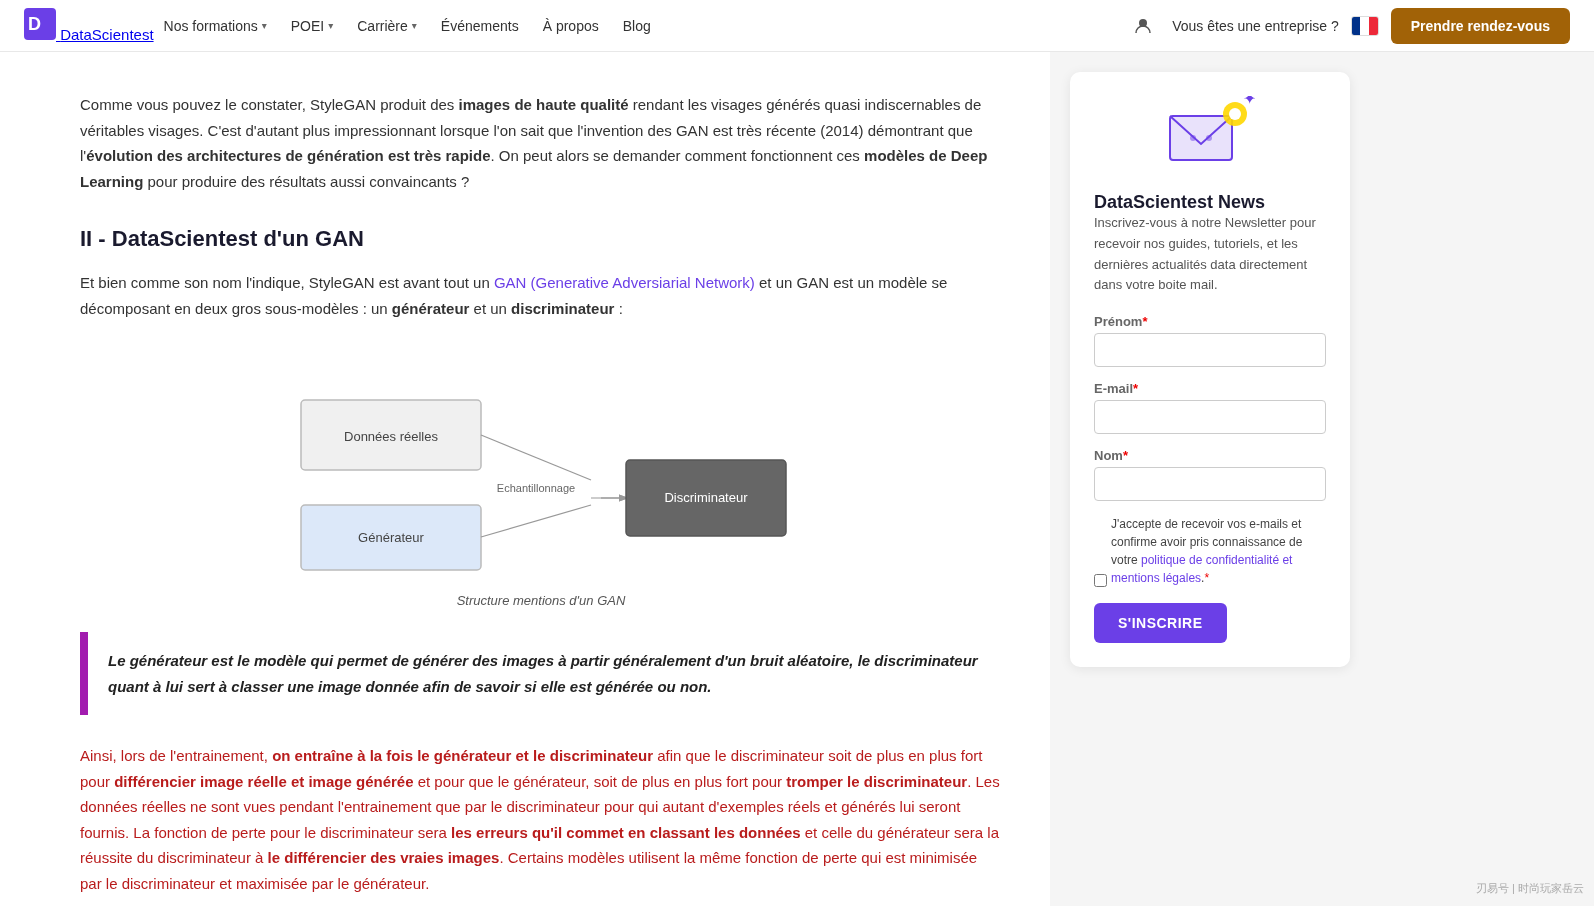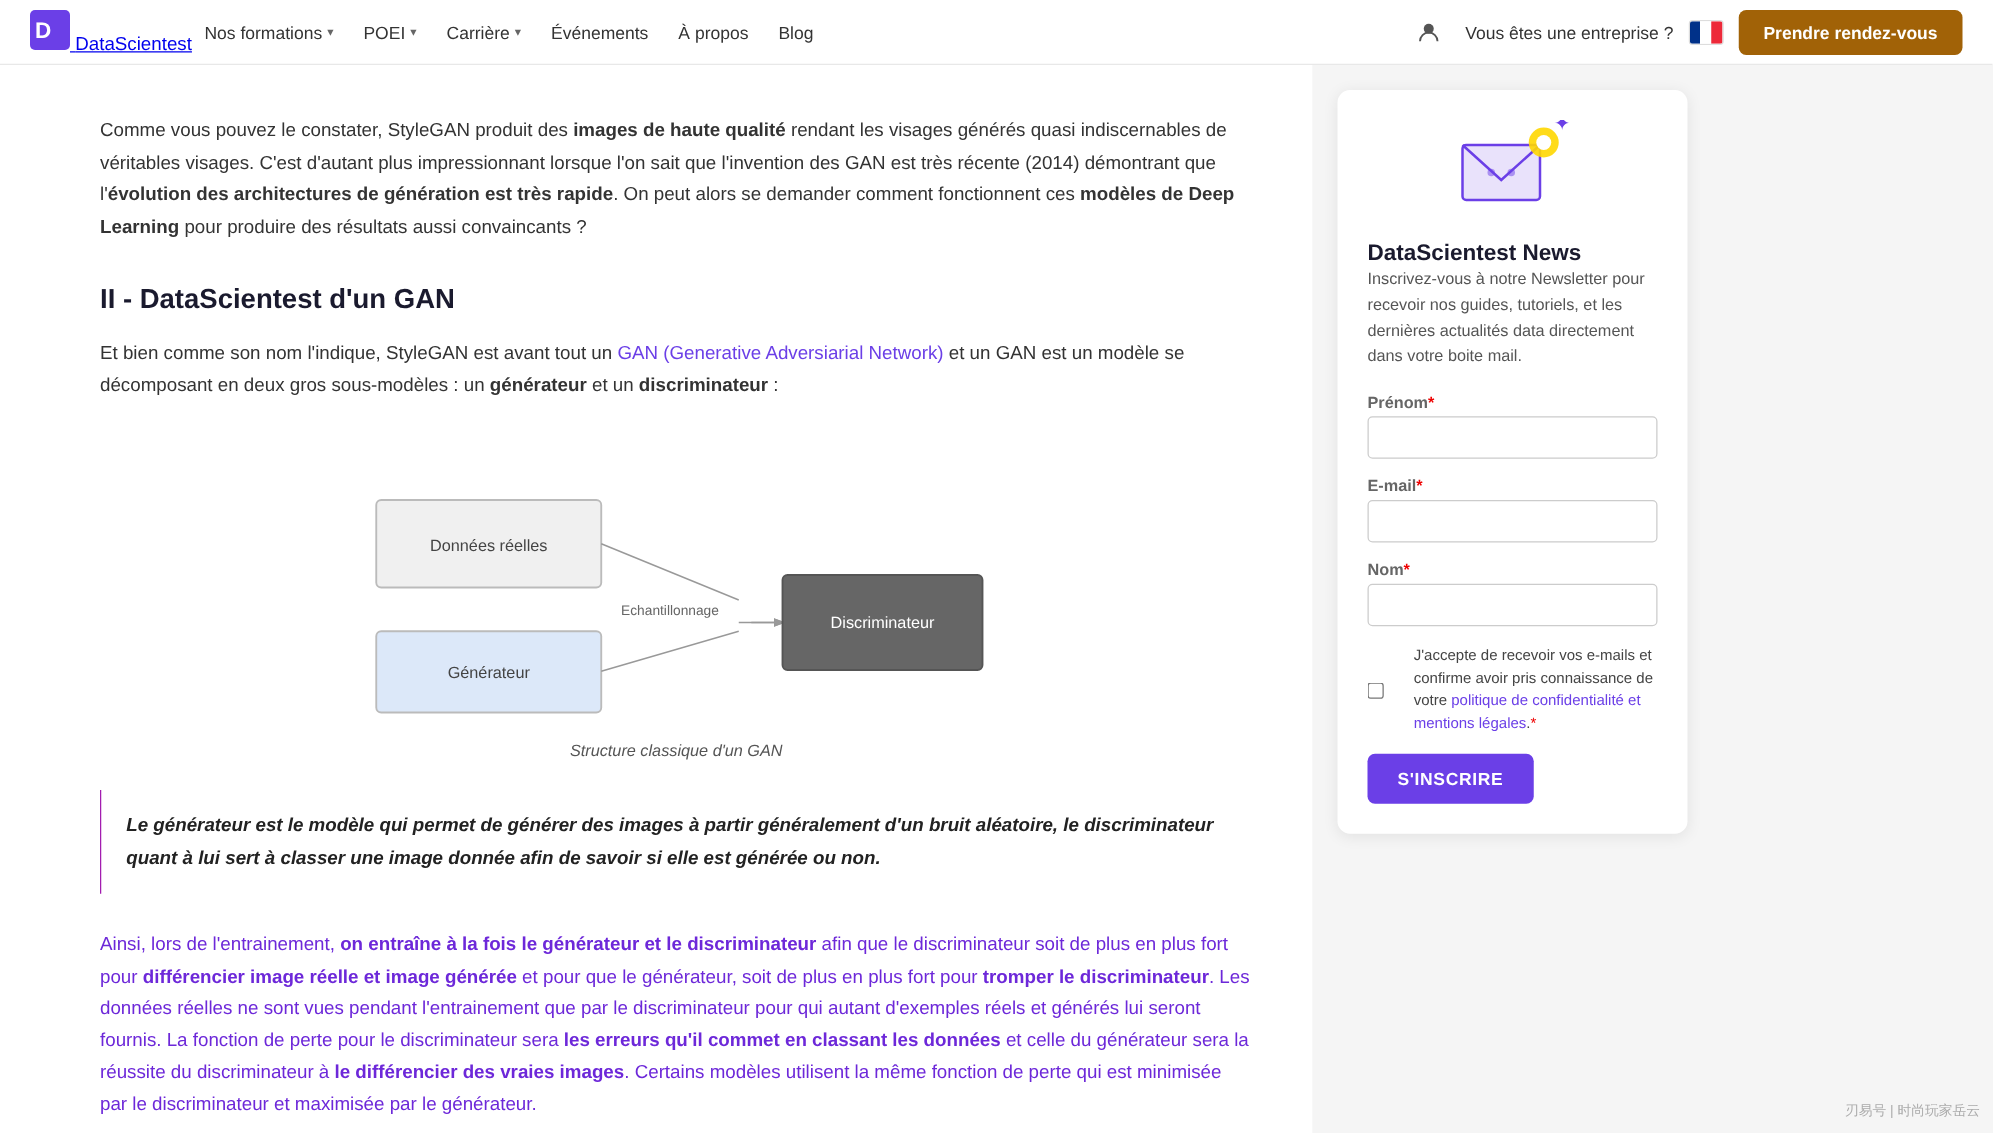--- a/index.html
+++ b/index.html
@@ -38,40 +38,40 @@
     .article-paragraph { font-size: 15px; line-height: 1.7; color: #333; margin-bottom: 18px; }
     .article-paragraph a { color: #6B3FE7; text-decoration: none; }
     .article-paragraph strong { font-weight: 700; }
 
     
     .diagram-container { margin: 24px 0; display: flex; flex-direction: column; align-items: center; }
     .diagram-svg { width: 520px; height: 240px; }
     .diagram-caption { font-size: 13px; color: #555; font-style: italic; margin-top: 8px; text-align: center; }
 
     
-    .highlight-block { border-left: 1px solid #a21caf; padding: 16px 20px; margin: 24px 0; font-size: 15px; line-height: 1.7; }
+    .highlight-block { border-left: 8px solid #a21caf; padding: 16px 20px; margin: 24px 0; font-size: 15px; line-height: 1.7; }
     .highlight-block em { font-style: italic; font-weight: 700; }
 
     
-    .article-bottom { font-size: 15px; line-height: 1.7; color: #6d28d9; margin-top: 28px; }
+    .article-bottom { font-size: 15px; line-height: 1.7; color: #b91c1c; margin-top: 28px; }
     .article-bottom strong { font-weight: 700; }
 
     
     .sidebar-card { background: #fff; border-radius: 10px; padding: 24px; box-shadow: 0 2px 12px rgba(0,0,0,0.08); }
     .sidebar-icon-area { display: flex; justify-content: center; margin-bottom: 16px; }
     .sidebar-newsletter-icon { width: 90px; height: 80px; }
     .sidebar-title { font-size: 18px; font-weight: 700; color: #1a1a2e; text-align: left; }
     .sidebar-desc { font-size: 13px; color: #555; line-height: 1.6; margin-bottom: 18px; }
 
     .form-group { margin-bottom: 14px; }
     .form-label { font-size: 13px; color: #333; margin-bottom: 4px; display: block; font-weight: bold; }
     .form-label span { color: #666; }
     .form-input { width: 100%; border: 1px solid #ccc; border-radius: 4px; padding: 8px 10px; font-size: 14px; outline: none; }
 
-    .checkbox-row { display: flex; align-items: center; gap: 24px; margin-bottom: 16px; }
+    .checkbox-row { display: flex; align-items: flex-end; gap: 4px; margin-bottom: 16px; }
     .checkbox-row input[type=checkbox] { margin-top: 3px; flex-shrink: 0; }
     .checkbox-label { font-size: 12px; color: #444; line-height: 1.5; }
     .checkbox-label a { color: #6B3FE7; text-decoration: none; }
 
     .submit-btn { background: #6B3FE7; color: #fff; border: none; border-radius: 6px; padding: 12px 24px; font-size: 14px; font-weight: 700; cursor: pointer; letter-spacing: 0.5px; }
 
     
     .watermark { position: fixed; bottom: 10px; right: 10px; font-size: 11px; color: #aaa; }
   </style>
 </head>
@@ -160,21 +160,21 @@
           <marker id="arrow" markerWidth="8" markerHeight="8" refX="6" refY="3" orient="auto">
             <path d="M0,0 L0,6 L8,3 z" fill="#999"></path>
           </marker>
         </defs>
 
         <line x1="310" y1="148" x2="345" y2="148" stroke="#999" stroke-width="1.2" marker-end="url(#arrow)"></line>
 
         <rect x="345" y="110" width="160" height="76" rx="4" fill="#666" stroke="#555" stroke-width="1.5"></rect>
         <text x="425" y="152" text-anchor="middle" font-size="13" fill="#fff">Discriminateur</text>
       </svg>
-      <p class="diagram-caption">Structure classique d'un GAN</p>
+      <p class="diagram-caption">Structure mentions d'un GAN</p>
     </div>
 
     <div class="highlight-block">
       <em>Le générateur est le modèle qui permet de générer des images à partir généralement d'un bruit aléatoire, le discriminateur quant à lui sert à classer une image donnée afin de savoir si elle est générée ou non.</em>
     </div>
 
     <p class="article-bottom">
       Ainsi, lors de l'entrainement, <strong>on entraîne à la fois le générateur et le discriminateur</strong> afin que le discriminateur soit de plus en plus fort pour <strong>différencier image réelle et image générée</strong> et pour que le générateur, soit de plus en plus fort pour <strong>tromper le discriminateur</strong>. Les données réelles ne sont vues pendant l'entrainement que par le discriminateur pour qui autant d'exemples réels et générés lui seront fournis. La fonction de perte pour le discriminateur sera <strong>les erreurs qu'il commet en classant les données</strong> et celle du générateur sera la réussite du discriminateur à <strong>le différencier des vraies images</strong>. Certains modèles utilisent la même fonction de perte qui est minimisée par le discriminateur et maximisée par le générateur.
     </p>
 

